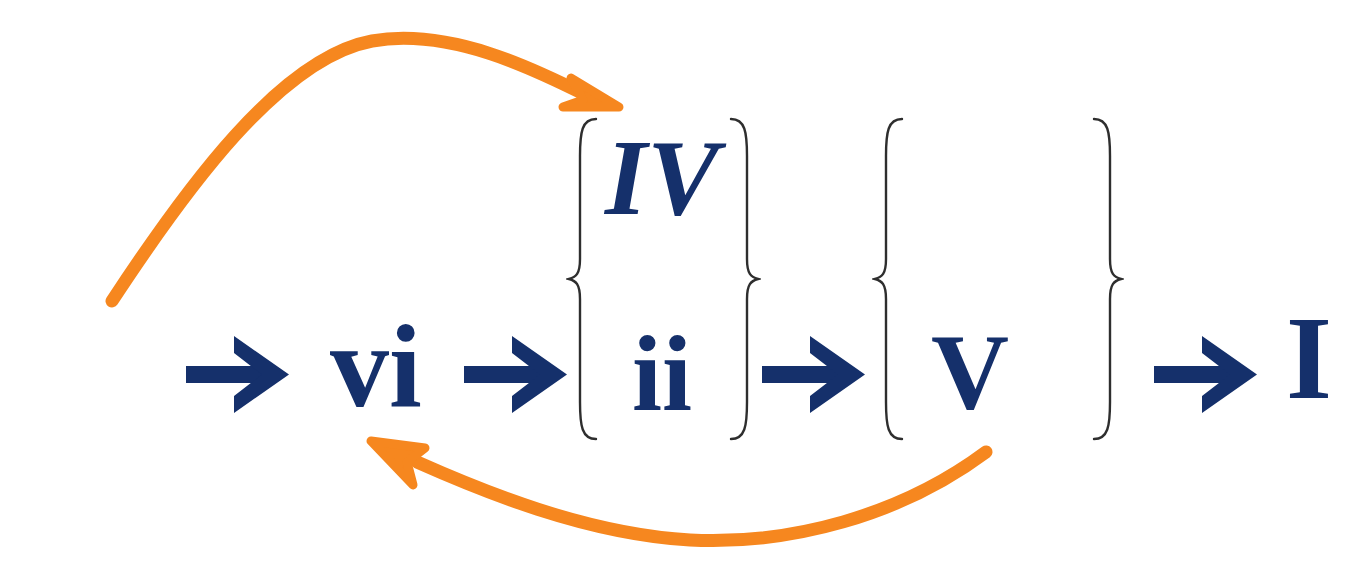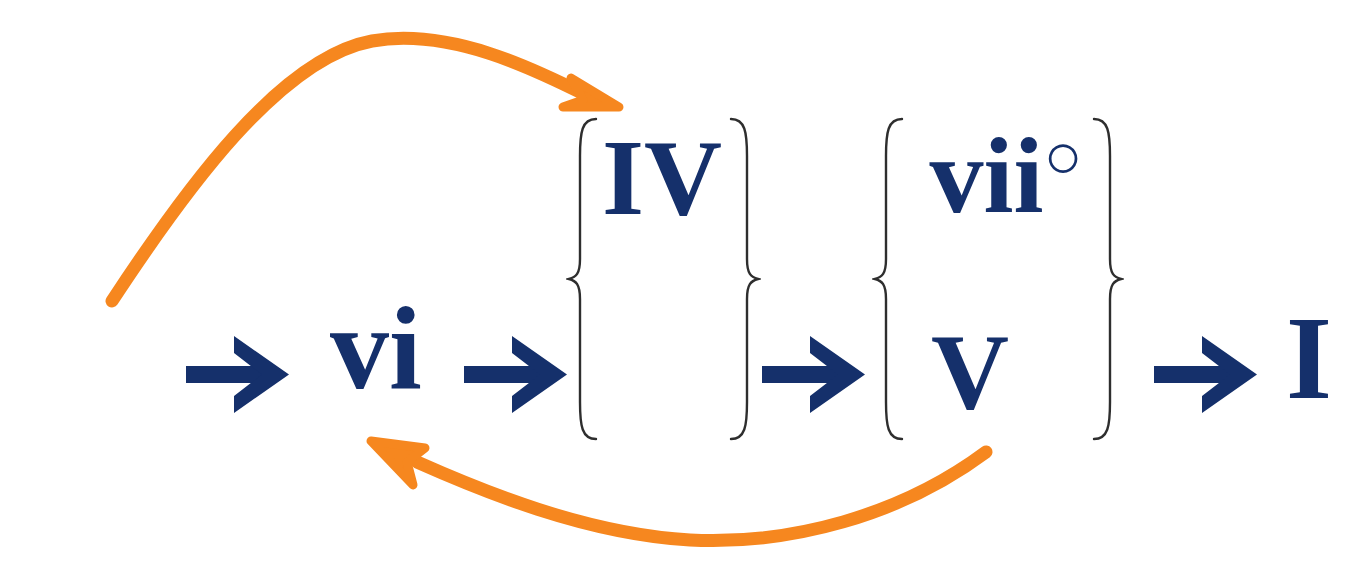--- a/index.html
+++ b/index.html
@@ -79,54 +79,52 @@
   </svg>
 
 
   <svg class="arrowglyph" style="left:186px; top:330px;" width="106" height="88" viewBox="0 0 106 88">
     <g fill="#15306B">
       <rect x="0" y="36" width="78" height="17"></rect>
       <polygon points="48,6 103,44.5 48,83 48,66 76,44.5 48,23"></polygon>
     </g>
   </svg>
 
-  <div class="chord sz-main" style="left:318px; top:290px; width:116px;">vi</div>
+  <div class="chord sz-main" style="left:318px; top:308px; width:116px;">vi</div>
 
   <svg class="arrowglyph" style="left:464px; top:330px;" width="106" height="88" viewBox="0 0 106 88">
     <g fill="#15306B">
       <rect x="0" y="36" width="78" height="17"></rect>
       <polygon points="48,6 103,44.5 48,83 48,66 76,44.5 48,23"></polygon>
     </g>
   </svg>
 
   <svg class="brace" style="left:566px; top:116px;" width="34" height="326" viewBox="0 0 34 326" preserveAspectRatio="none">
     <path d="M 30 3 C 16 3, 14 16, 14 40 L 14 143 C 14 158, 10 161, 3 163 C 10 165, 14 168, 14 183 L 14 286 C 14 310, 16 323, 30 323" fill="none" stroke="#2E2E2E" stroke-width="2.4" stroke-linecap="round"></path>
   </svg>
 
-  <div class="chord sz-stack" style="left:600px; top:124px; width:124px;">IV</div>
+  <div class="chord sz-stack" style="left:600px; top:124px; width:124px;font-style:italic;">IV</div>
 
+  <div class="chord sz-stack" style="left:600px; top:320px; width:124px;">ii</div>
 
   <svg class="brace" style="left:727px; top:116px;" width="34" height="326" viewBox="0 0 34 326" preserveAspectRatio="none">
     <path d="M 4 3 C 18 3, 20 16, 20 40 L 20 143 C 20 158, 24 161, 31 163 C 24 165, 20 168, 20 183 L 20 286 C 20 310, 18 323, 4 323" fill="none" stroke="#2E2E2E" stroke-width="2.4" stroke-linecap="round"></path>
   </svg>
 
   <svg class="arrowglyph" style="left:762px; top:330px;" width="106" height="88" viewBox="0 0 106 88">
     <g fill="#15306B">
       <rect x="0" y="36" width="78" height="17"></rect>
       <polygon points="48,6 103,44.5 48,83 48,66 76,44.5 48,23"></polygon>
     </g>
   </svg>
 
   <svg class="brace" style="left:872px; top:116px;" width="34" height="326" viewBox="0 0 34 326" preserveAspectRatio="none">
     <path d="M 30 3 C 16 3, 14 16, 14 40 L 14 143 C 14 158, 10 161, 3 163 C 10 165, 14 168, 14 183 L 14 286 C 14 310, 16 323, 30 323" fill="none" stroke="#2E2E2E" stroke-width="2.4" stroke-linecap="round"></path>
   </svg>
 
-  <div class="chord sz-stack" style="left:906px; top:122px; width:200px;">
-    <span>vii</span><span class="deg">○</span>
-  </div>
 
   <div class="chord sz-stack" style="left:906px; top:318px; width:128px;">V</div>
 
   <svg class="brace" style="left:1090px; top:116px;" width="34" height="326" viewBox="0 0 34 326" preserveAspectRatio="none">
     <path d="M 4 3 C 18 3, 20 16, 20 40 L 20 143 C 20 158, 24 161, 31 163 C 24 165, 20 168, 20 183 L 20 286 C 20 310, 18 323, 4 323" fill="none" stroke="#2E2E2E" stroke-width="2.4" stroke-linecap="round"></path>
   </svg>
 
   <svg class="arrowglyph" style="left:1154px; top:330px;" width="106" height="88" viewBox="0 0 106 88">
     <g fill="#15306B">
       <rect x="0" y="36" width="78" height="17"></rect>

